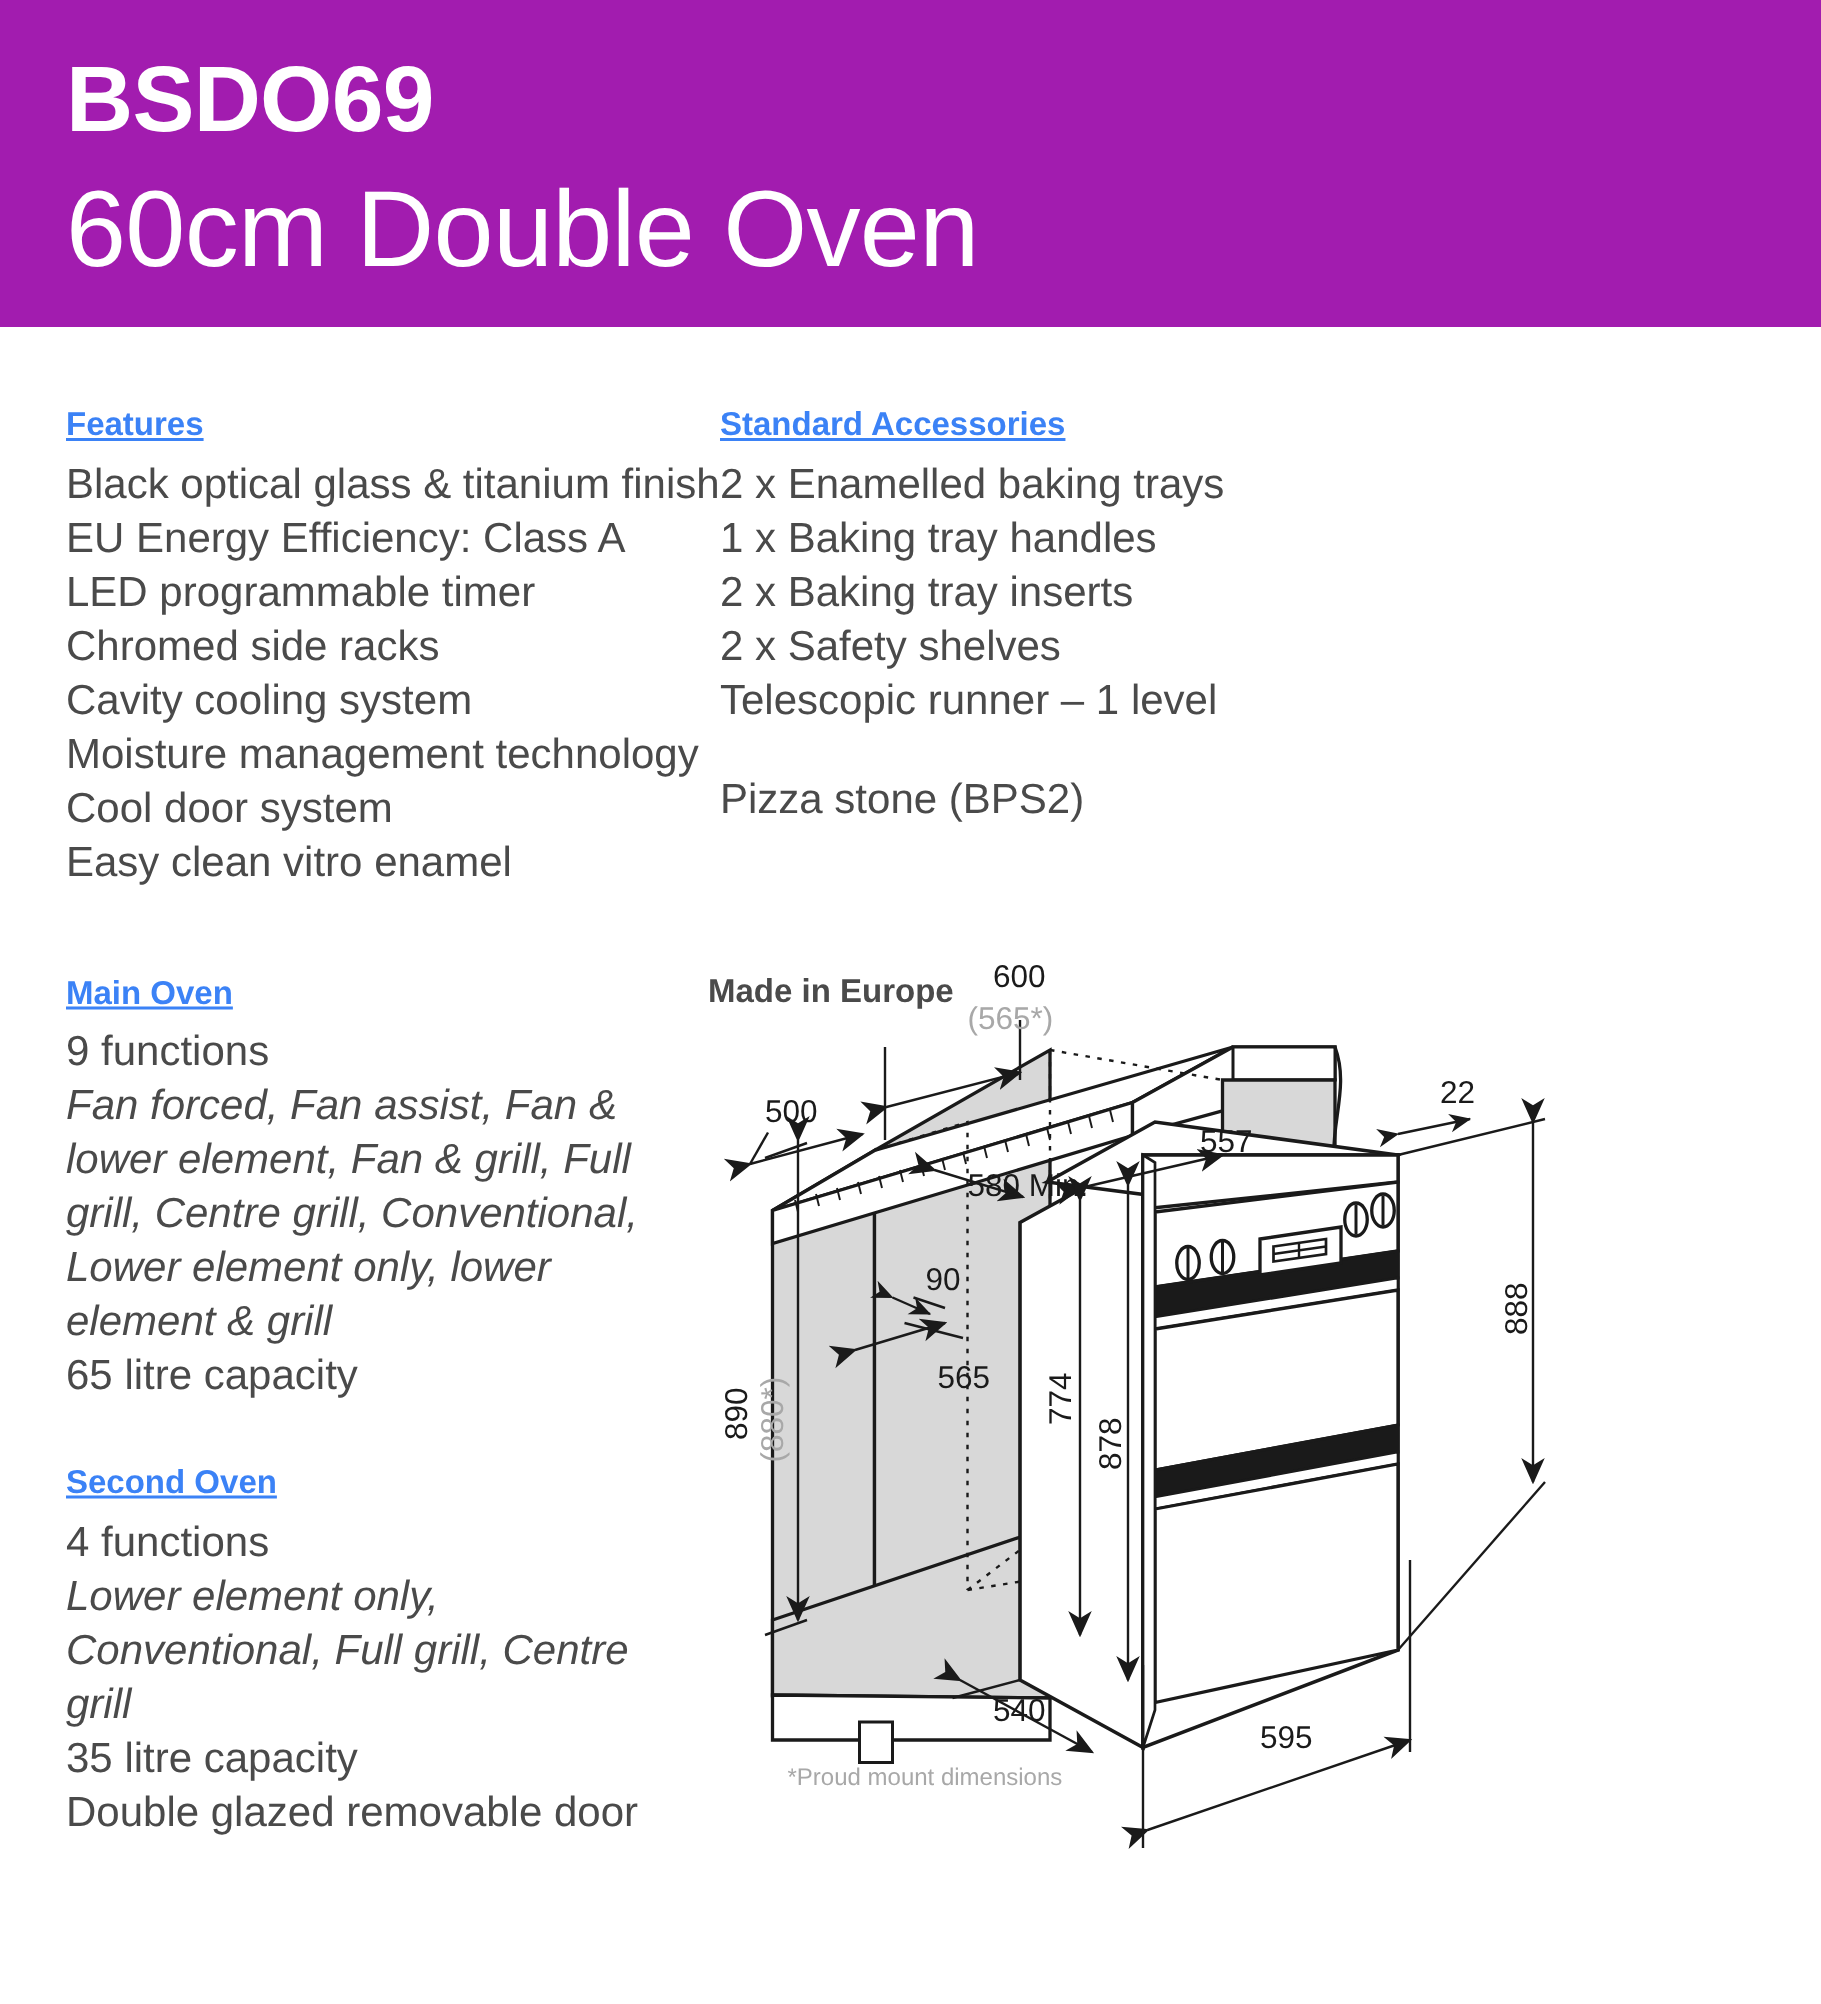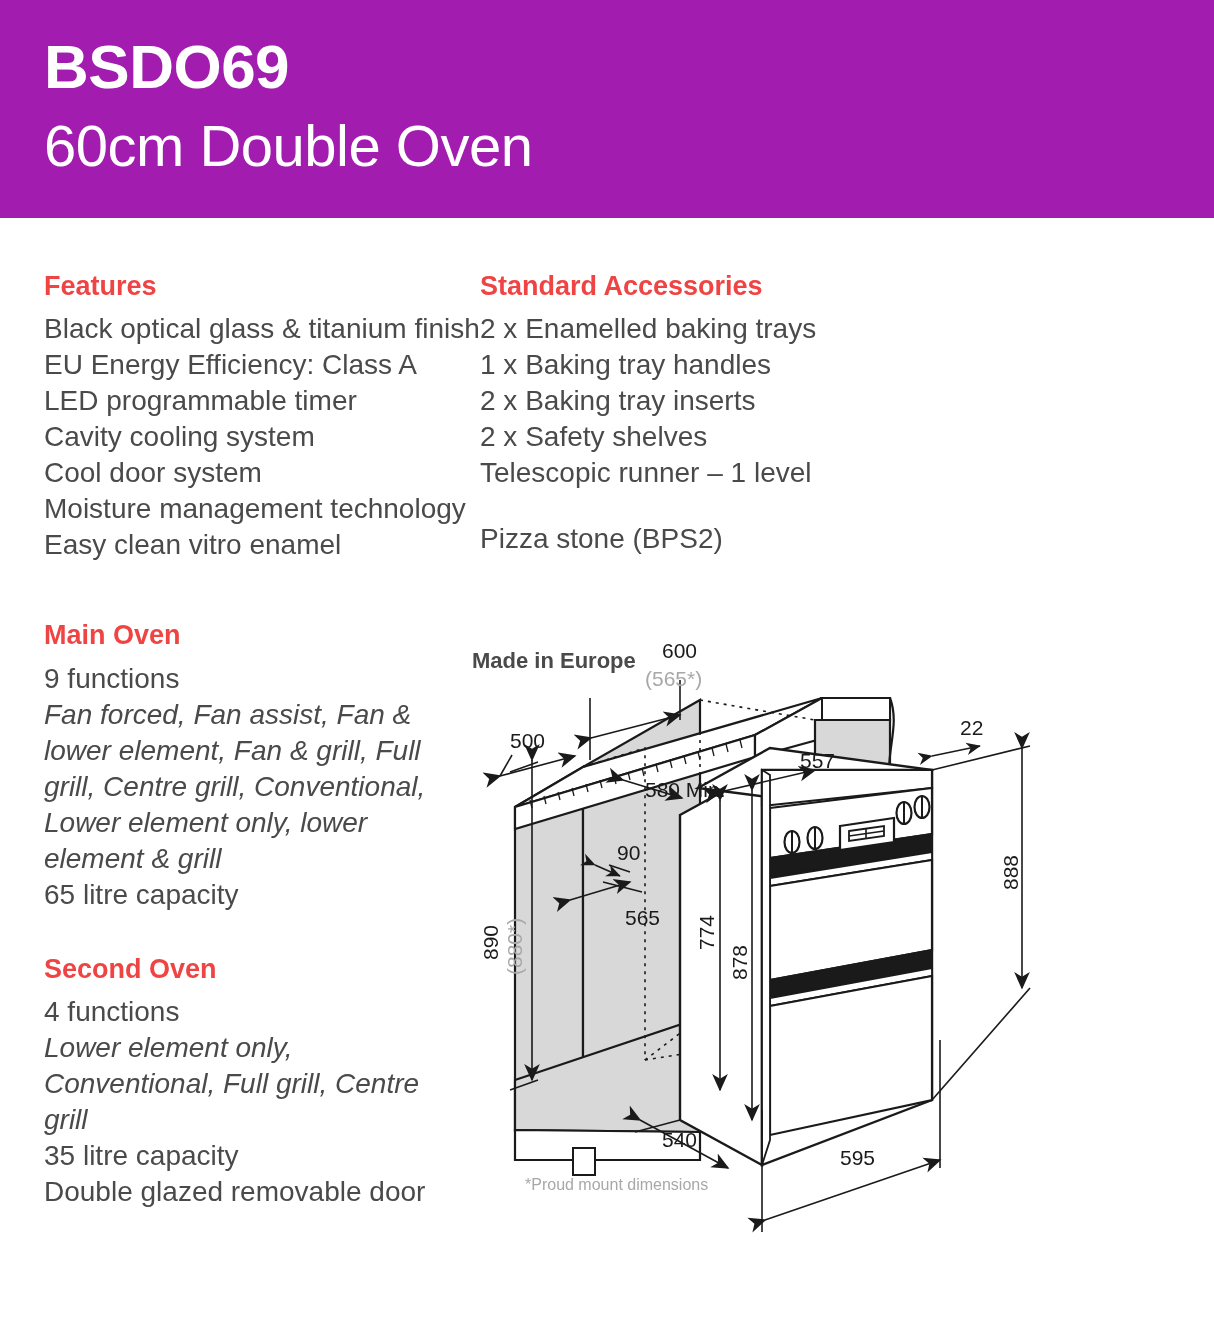--- a/index.html
+++ b/index.html
@@ -16,29 +16,29 @@
     position:absolute;left:0;top:0;width:1214px;height:218px;
     background:#a21caf;
   }
   .header .model{
     position:absolute;left:44px;top:34px;
     font-size:62px;font-weight:bold;color:#ffffff;
     letter-spacing:-0.5px;line-height:1.05;
   }
   .header .subtitle{
     position:absolute;left:44px;top:116px;
-    font-size:58px;font-weight:normal;color:#ffffff;
+    font-size:72px;font-weight:normal;color:#ffffff;
     letter-spacing:-0.5px;line-height:1.05;
   }
   
   .col-left{position:absolute;left:44px;top:268px;width:420px;}
   .col-right{position:absolute;left:480px;top:268px;width:340px;}
   .sec-title{
-    font-size:27px;font-weight:bold;color:#ef4444;
-    margin:0 0 7px 0;line-height:1.35;
+    font-size:22px;font-weight:bold;color:#3b82f6;
+    margin:0 0 7px 0;line-height:1.35;text-decoration:underline;
   }
   .sec-line{
     font-size:28px;font-weight:normal;color:#4a4a4a;
     line-height:36px;white-space:nowrap;
   }
   .sec-line.wrap{white-space:normal;}
   .sec-line.ital{font-style:italic;}
   .block{margin-bottom:0;}
   .gap-lg{height:54px;}
   .gap-md{height:38px;}
@@ -73,23 +73,24 @@
   <div class="subtitle">60cm Double Oven</div>
 </div>
 
 <div class="col-left">
 
   <div class="block">
     <div class="sec-title">Features</div>
     <div class="sec-line">Black optical glass &amp; titanium finish</div>
     <div class="sec-line">EU Energy Efficiency: Class A</div>
     <div class="sec-line">LED programmable timer</div>
+    <div class="sec-line">Chromed side racks</div>
     <div class="sec-line">Cavity cooling system</div>
+    <div class="sec-line">Moisture management technology</div>
     <div class="sec-line">Cool door system</div>
-    <div class="sec-line">Moisture management technology</div>
     <div class="sec-line">Easy clean vitro enamel</div>
   </div>
 
   <div class="gap-lg"></div>
 
   <div class="block">
     <div class="sec-title">Main Oven</div>
     <div class="sec-line">9 functions</div>
     <div class="sec-line wrap ital">Fan forced, Fan assist, Fan &amp; lower element, Fan &amp; grill, Full grill, Centre grill, Conventional, Lower element only, lower element &amp; grill</div>
     <div class="sec-line">65 litre capacity</div>

